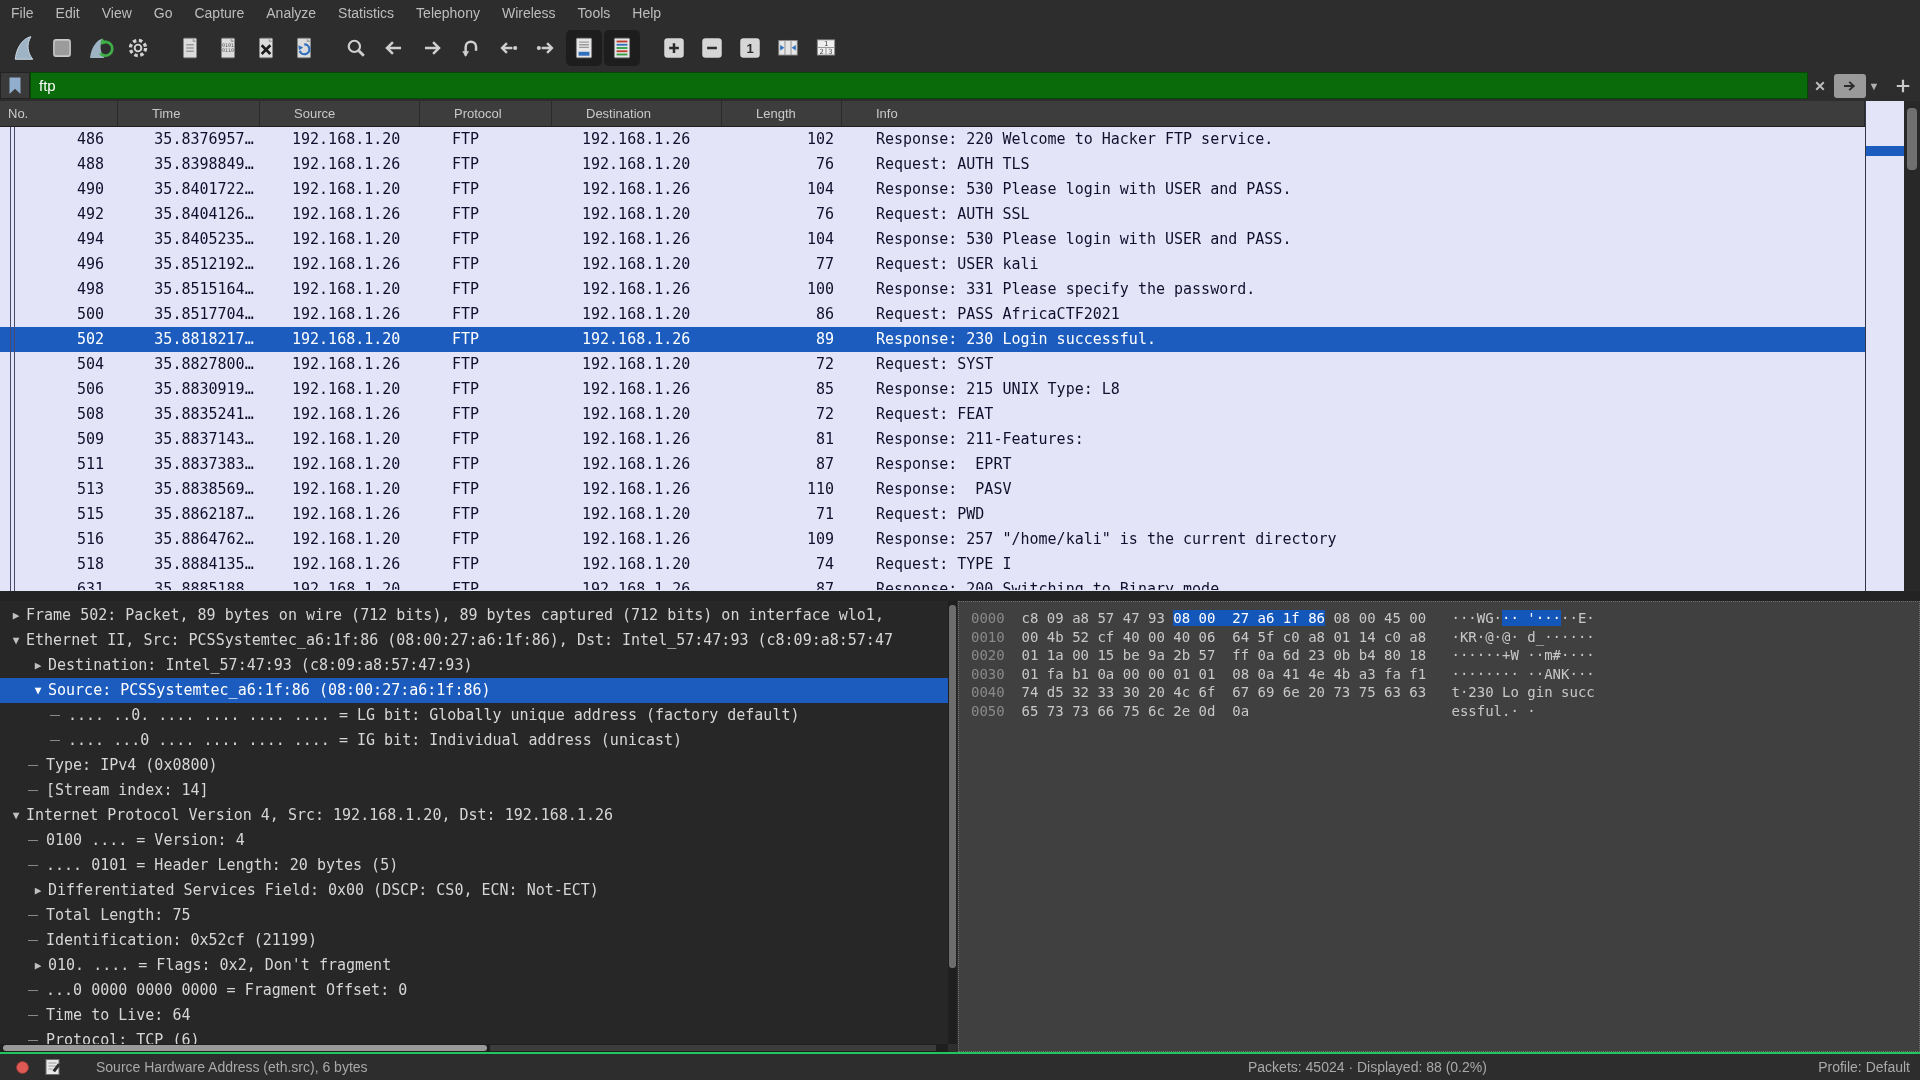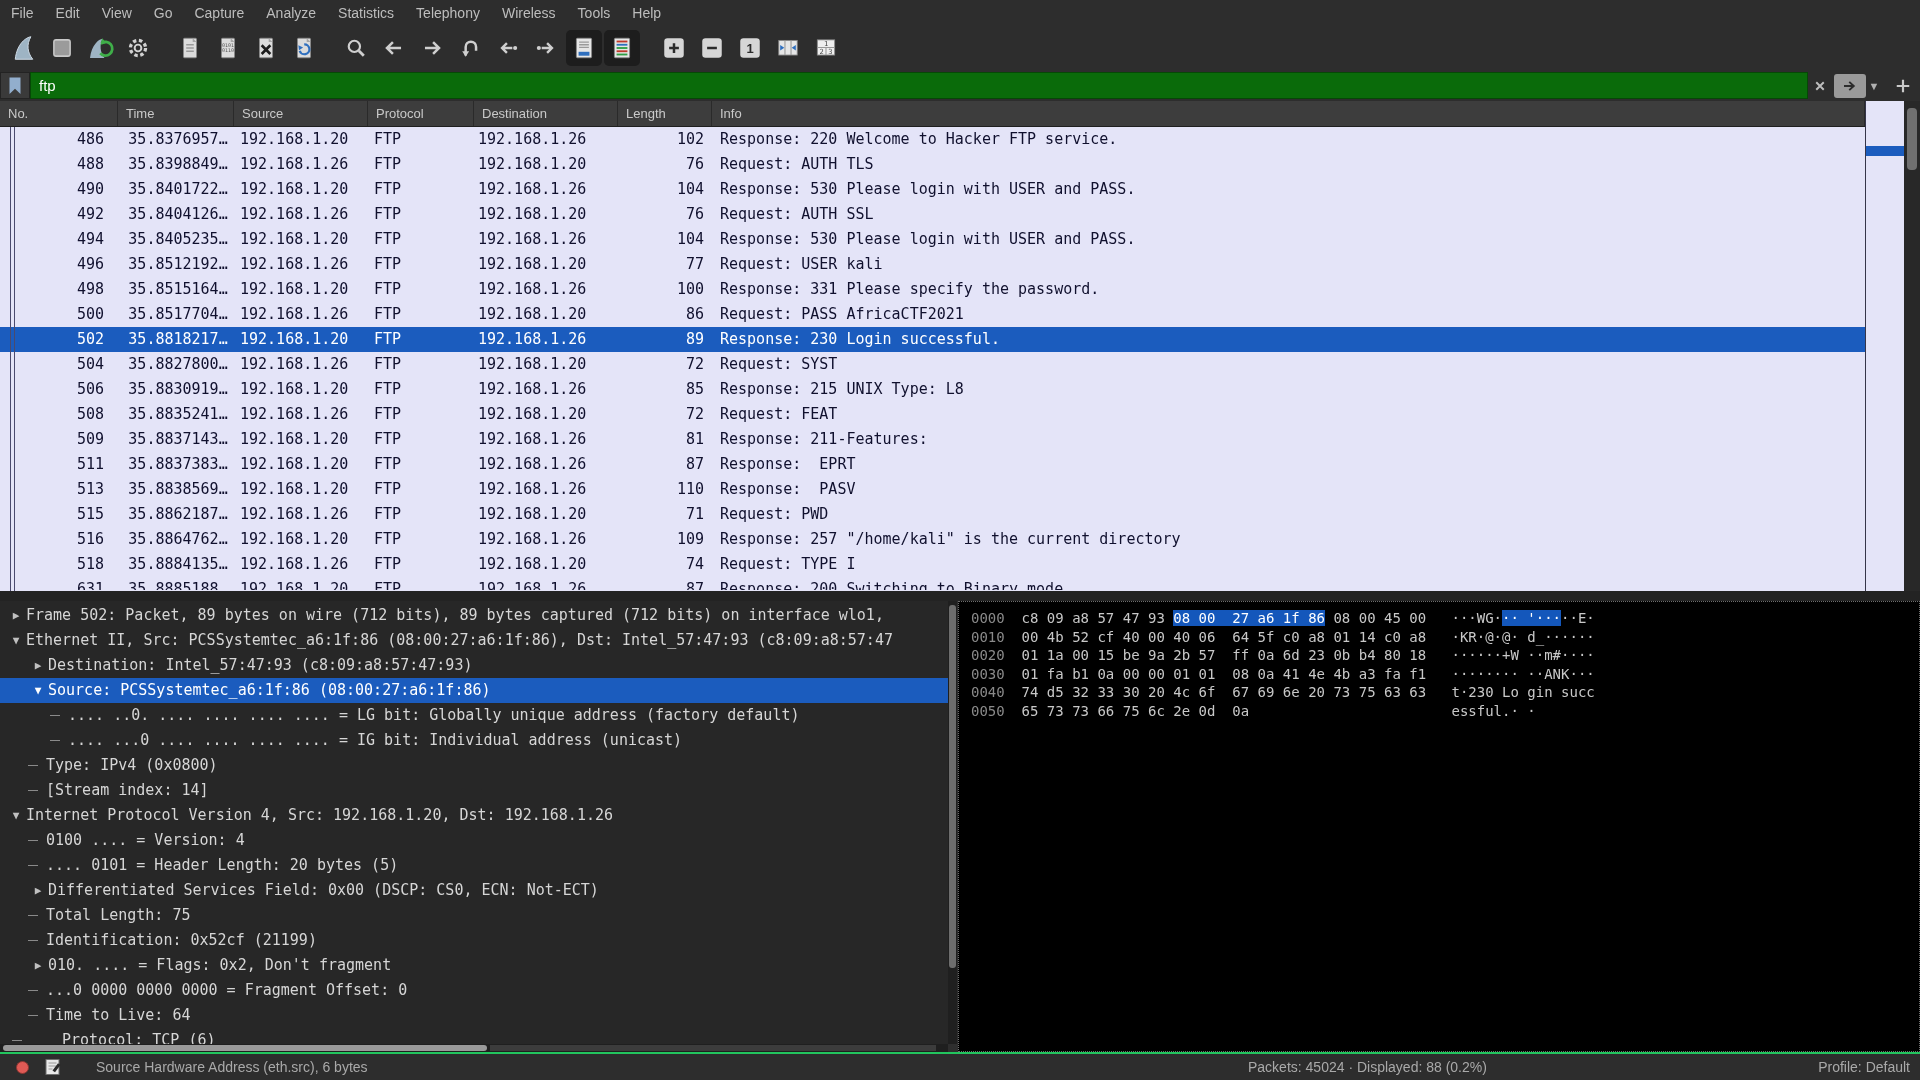--- a/index.html
+++ b/index.html
@@ -29,21 +29,21 @@
   .filter-input { flex:1; height:27px; background:#0a6b0a; border:1px solid #064806;
     color:#ffffff; font-size:15px; padding:0 8px; outline:none;
     font-family:"Liberation Sans", sans-serif; }
   .fbtn { width:24px; height:27px; display:flex; align-items:center; justify-content:center; }
   .apply-btn { width:32px; height:24px; background:#9a9a9a; border-radius:3px;
     display:flex; align-items:center; justify-content:center; margin-left:2px; }
   .caret-btn { width:16px; color:#b0b0b0; font-size:11px; display:flex; align-items:center; justify-content:center; height:27px;}
   .plus-btn { width:26px; height:27px; display:flex; align-items:center; justify-content:center; margin-left:8px; }
   
   .packet-area { position:absolute; top:101px; left:0; right:0; height:490px; background:#e4e4f8; }
-  .pl-grid { display:grid; grid-template-columns:118px 116px 134px 106px 144px 94px 1fr; }
+  .pl-grid { display:grid; grid-template-columns:118px 116px 134px 106px 144px 94px 1fr;gap:26px; }
   .pl-header { position:absolute; top:0; left:0; right:55px; height:26px;
     background:#3d3d3d; color:#c9c9c9; font-size:13px; border-bottom:1px solid #1f1f1f; }
   .pl-header .cell { display:flex; align-items:center; border-right:1px solid #2a2a2a; padding-left:8px; overflow:hidden; }
   .pl-body { position:absolute; top:26px; left:0; right:55px; bottom:0; overflow:hidden;
     font-family:"DejaVu Sans Mono", monospace; font-size:15px; color:#10102e; }
   .pl-gutter { position:absolute; top:26px; bottom:0; left:10px; width:5px;
     border-left:1px solid #4a4a6e; border-right:1px solid #4a4a6e; pointer-events:none; z-index:3;}
   .plrow { height:25px; line-height:25px; white-space:nowrap; }
   .plrow.partial { height:13px; overflow:hidden; }
   .plrow.sel { background:#1b5cbe; color:#ffffff; }
@@ -70,21 +70,21 @@
   .dcaret { width:20px; display:inline-block; font-size:11px; color:#c0c0c0; text-align:center; flex:0 0 20px;}
   .dline.sel .dcaret { color:#ffffff; }
   .dtick { flex:0 0 10px; height:1px; background:#8a8a8a; margin-right:8px; display:inline-block; }
   .details-vscroll { position:absolute; top:601px; left:948px; width:9px; height:443px; background:#1f1f1f; }
   .details-vscroll .thumb { position:absolute; left:1px; right:1px; top:4px; height:82%; background:#6d6d6d; border-radius:3px; }
   .details-hscroll { position:absolute; top:1044px; left:0; width:948px; height:8px; background:#1f1f1f; }
   .details-hscroll .thumb { position:absolute; top:1px; bottom:1px; left:3px; width:484px; background:#9a9a9a; border-radius:3px; }
   .details-hscroll .track-end { position:absolute; top:1px; bottom:1px; left:490px; width:446px; background:#3c3c3c; }
   
   .hex-pane { position:absolute; top:601px; left:958px; right:0; height:451px;
-    background:#000000; border:1px dotted #6e6e6e; padding:7px 0 0 12px;
+    background:#404040; border:1px dotted #6e6e6e; padding:7px 0 0 12px;
     font-family:"DejaVu Sans Mono", monospace; font-size:14px; color:#c8c8c8; }
   .hexrow { height:18.5px; line-height:18.5px; white-space:pre; }
   .hexrow .off { color:#8a8a8a; }
   .hl { background:#1457bb; color:#ffffff; }
   
   .statusbar { position:absolute; top:1052px; left:0; right:0; height:28px;
     background:#2d2d2d; border-top:2px solid #22c55e; display:flex; align-items:center;
     font-size:14px; color:#a9a9a9; }
   .expert-dot { width:13px; height:13px; border-radius:50%; background:#e05a55;
     border:1px solid #8e3732; margin-left:16px; }
@@ -536,21 +536,21 @@
     <div class="dline" style="padding-left: 28px;"><span class="dtick"></span><span>[Stream index: 14]</span></div>
     <div class="dline" style="padding-left: 6px;"><span class="dcaret">▼</span><span>Internet Protocol Version 4, Src: 192.168.1.20, Dst: 192.168.1.26</span></div>
     <div class="dline" style="padding-left: 28px;"><span class="dtick"></span><span>0100 .... = Version: 4</span></div>
     <div class="dline" style="padding-left: 28px;"><span class="dtick"></span><span>.... 0101 = Header Length: 20 bytes (5)</span></div>
     <div class="dline" style="padding-left: 28px;"><span class="dcaret">▶</span><span>Differentiated Services Field: 0x00 (DSCP: CS0, ECN: Not-ECT)</span></div>
     <div class="dline" style="padding-left: 28px;"><span class="dtick"></span><span>Total Length: 75</span></div>
     <div class="dline" style="padding-left: 28px;"><span class="dtick"></span><span>Identification: 0x52cf (21199)</span></div>
     <div class="dline" style="padding-left: 28px;"><span class="dcaret">▶</span><span>010. .... = Flags: 0x2, Don't fragment</span></div>
     <div class="dline" style="padding-left: 28px;"><span class="dtick"></span><span>...0 0000 0000 0000 = Fragment Offset: 0</span></div>
     <div class="dline" style="padding-left: 28px;"><span class="dtick"></span><span>Time to Live: 64</span></div>
-    <div class="dline" style="padding-left: 12px; gap: 32px;"><span class="dtick"></span><span>Protocol: TCP (6)</span></div>
+    <div class="dline" style="padding-left: 28px;"><span class="dtick"></span><span>Protocol: TCP (6)</span></div>
   </div>
 <div class="details-vscroll">
   <div class="thumb"></div>
 </div>
 <div class="details-hscroll">
   <div class="track-end"></div>
   <div class="thumb"></div>
 </div>
 
 <div class="hex-pane" id="hex-pane">

